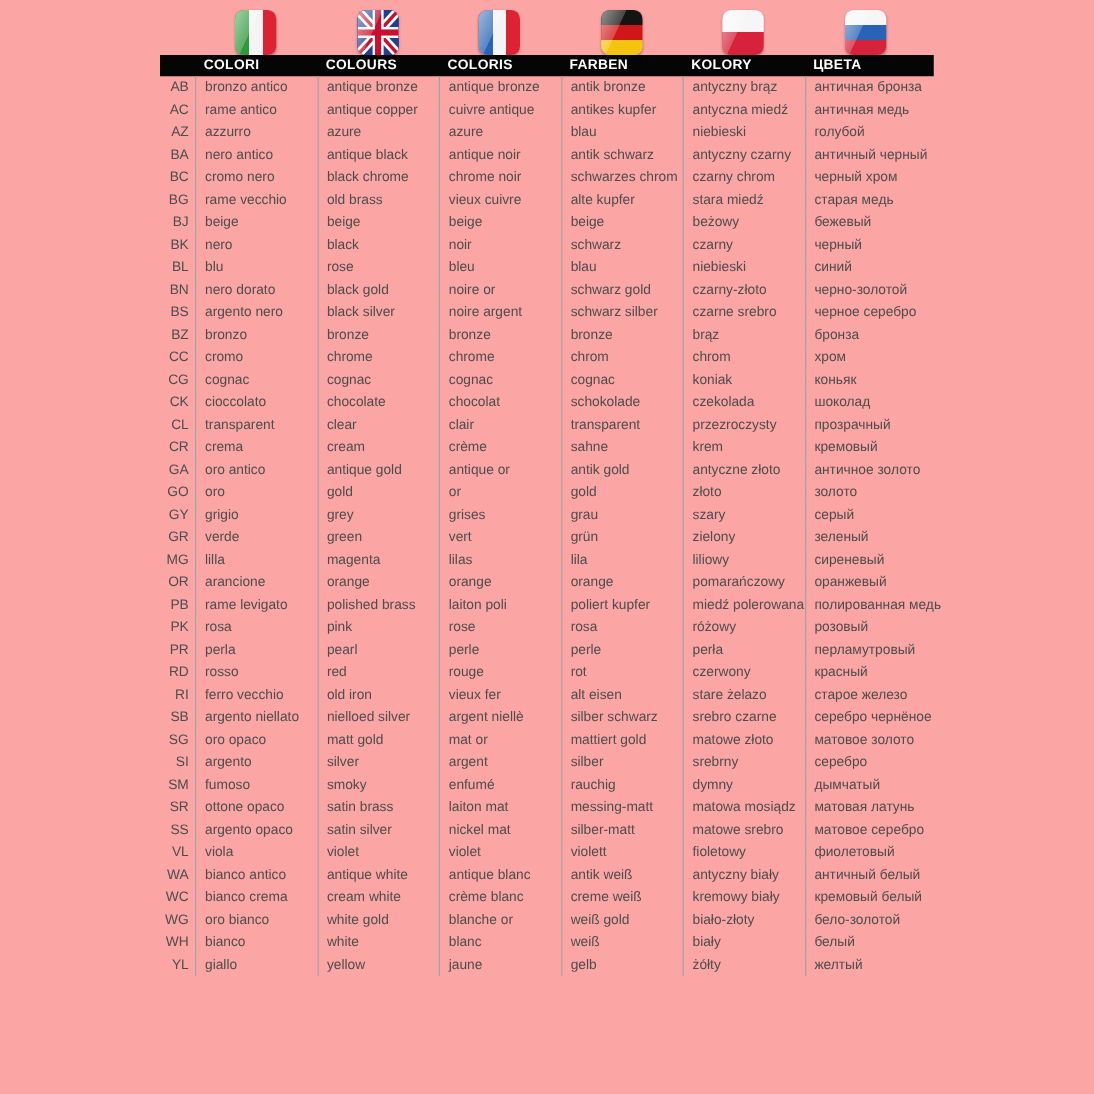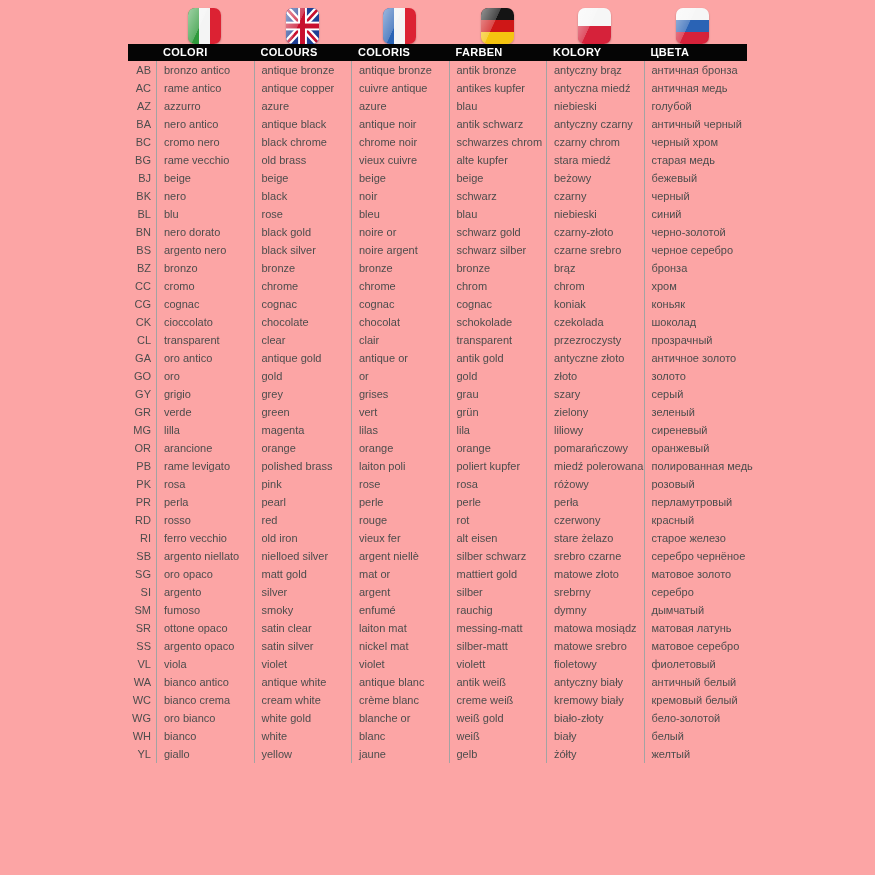--- a/index.html
+++ b/index.html
@@ -219,20 +219,29 @@
         <div class="row">
           <div class="code">CL</div>
           <div class="cell">transparent</div>
           <div class="cell">clear</div>
           <div class="cell">clair</div>
           <div class="cell">transparent</div>
           <div class="cell">przezroczysty</div>
           <div class="cell">прозрачный</div>
         </div>
         <div class="row">
+          <div class="code">CR</div>
+          <div class="cell">crema</div>
+          <div class="cell">cream</div>
+          <div class="cell">crème</div>
+          <div class="cell">sahne</div>
+          <div class="cell">krem</div>
+          <div class="cell">кремовый</div>
+        </div>
+        <div class="row">
           <div class="code">GA</div>
           <div class="cell">oro antico</div>
           <div class="cell">antique gold</div>
           <div class="cell">antique or</div>
           <div class="cell">antik gold</div>
           <div class="cell">antyczne złoto</div>
           <div class="cell">античное золото</div>
         </div>
         <div class="row">
           <div class="code">GO</div>
@@ -356,21 +365,21 @@
           <div class="cell">fumoso</div>
           <div class="cell">smoky</div>
           <div class="cell">enfumé</div>
           <div class="cell">rauchig</div>
           <div class="cell">dymny</div>
           <div class="cell">дымчатый</div>
         </div>
         <div class="row">
           <div class="code">SR</div>
           <div class="cell">ottone opaco</div>
-          <div class="cell">satin clear</div>
+          <div class="cell">satin brass</div>
           <div class="cell">laiton mat</div>
           <div class="cell">messing-matt</div>
           <div class="cell">matowa mosiądz</div>
           <div class="cell">матовая латунь</div>
         </div>
         <div class="row">
           <div class="code">SS</div>
           <div class="cell">argento opaco</div>
           <div class="cell">satin silver</div>
           <div class="cell">nickel mat</div>

